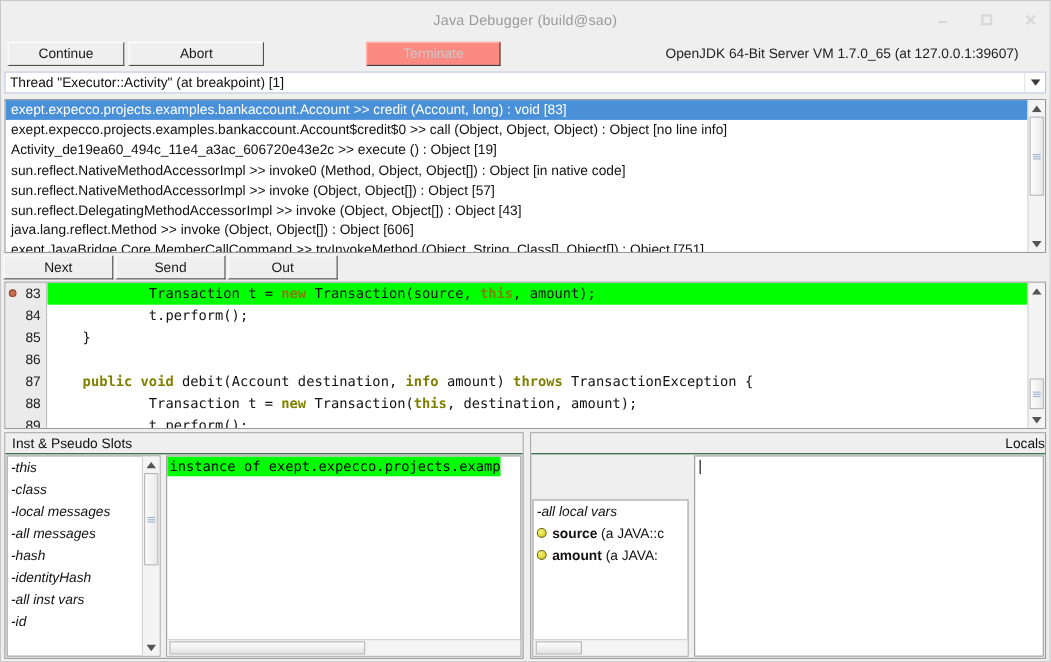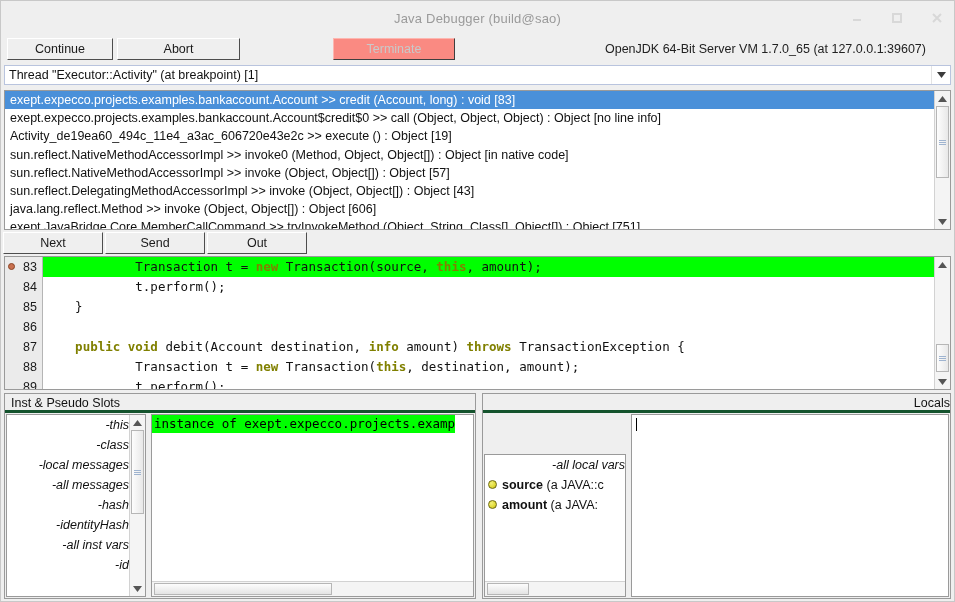--- a/index.html
+++ b/index.html
@@ -272,21 +272,21 @@
     min-height: 0;
   }
   .panel-left  { width: 472px; flex: 0 0 auto; }
   .panel-right { flex: 1 1 auto; }
   .panel-head {
     height: 19px;
     line-height: 19px;
     font-size: 12.5px;
     color: #111;
     background: #efefef;
-    border-bottom: 3px solid #14532d;
+    border-bottom: 1px solid #14532d;
     flex: 0 0 auto;
     padding-left: 6px;
     box-sizing: border-box;
   }
   .panel-head.centered { text-align: right; padding-left: 0; }
   .panel-body {
     flex: 1 1 auto;
     display: flex;
     min-height: 0;
     padding: 1px;
@@ -310,21 +310,21 @@
   .var-item {
     height: 20px;
     line-height: 20px;
     font-size: 12.5px;
     padding-left: 3px;
     white-space: nowrap;
     overflow: hidden;
     color: #111;
     cursor: default;
   }
-  .var-item.pseudo { font-style: italic; text-align: right; }
+  .var-item.pseudo { font-style: italic; }
   .var-bullet {
     display: inline-block;
     width: 9px; height: 9px;
     border-radius: 50%;
     background: radial-gradient(circle at 35% 32%, #f2f07a 0%, #e2dc3a 55%, #b8ae1d 100%);
     border: 1px solid #6e6a10;
     box-sizing: border-box;
     vertical-align: middle;
     margin-right: 5px;
     margin-bottom: 2px;

